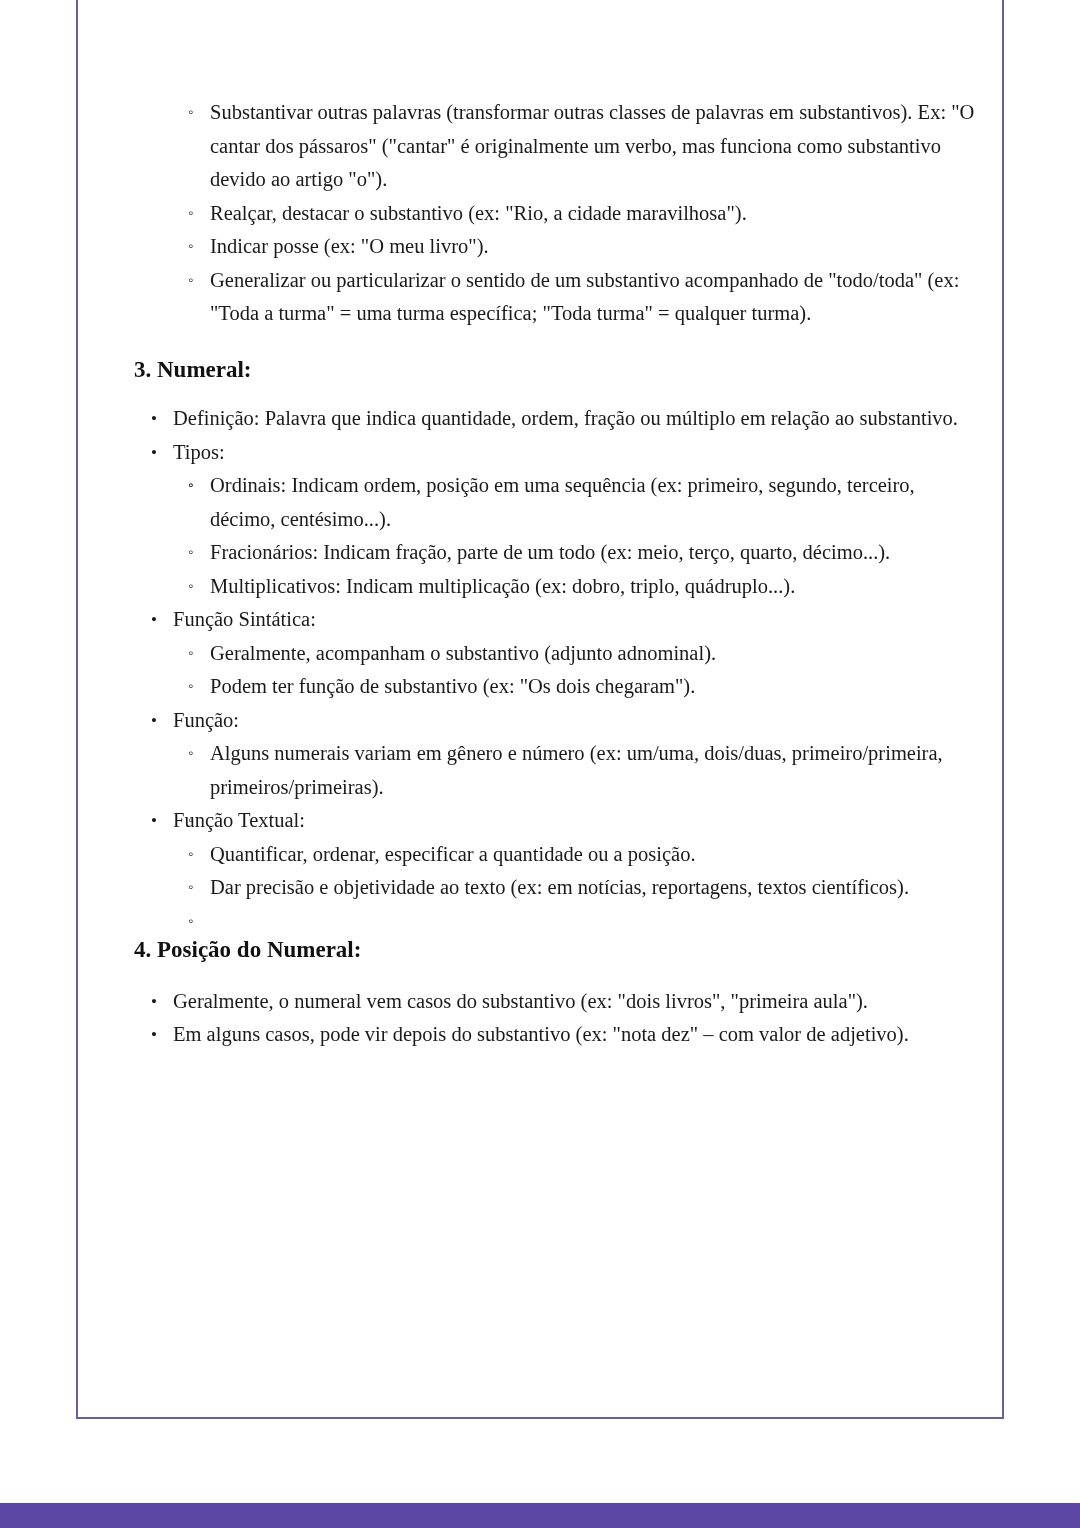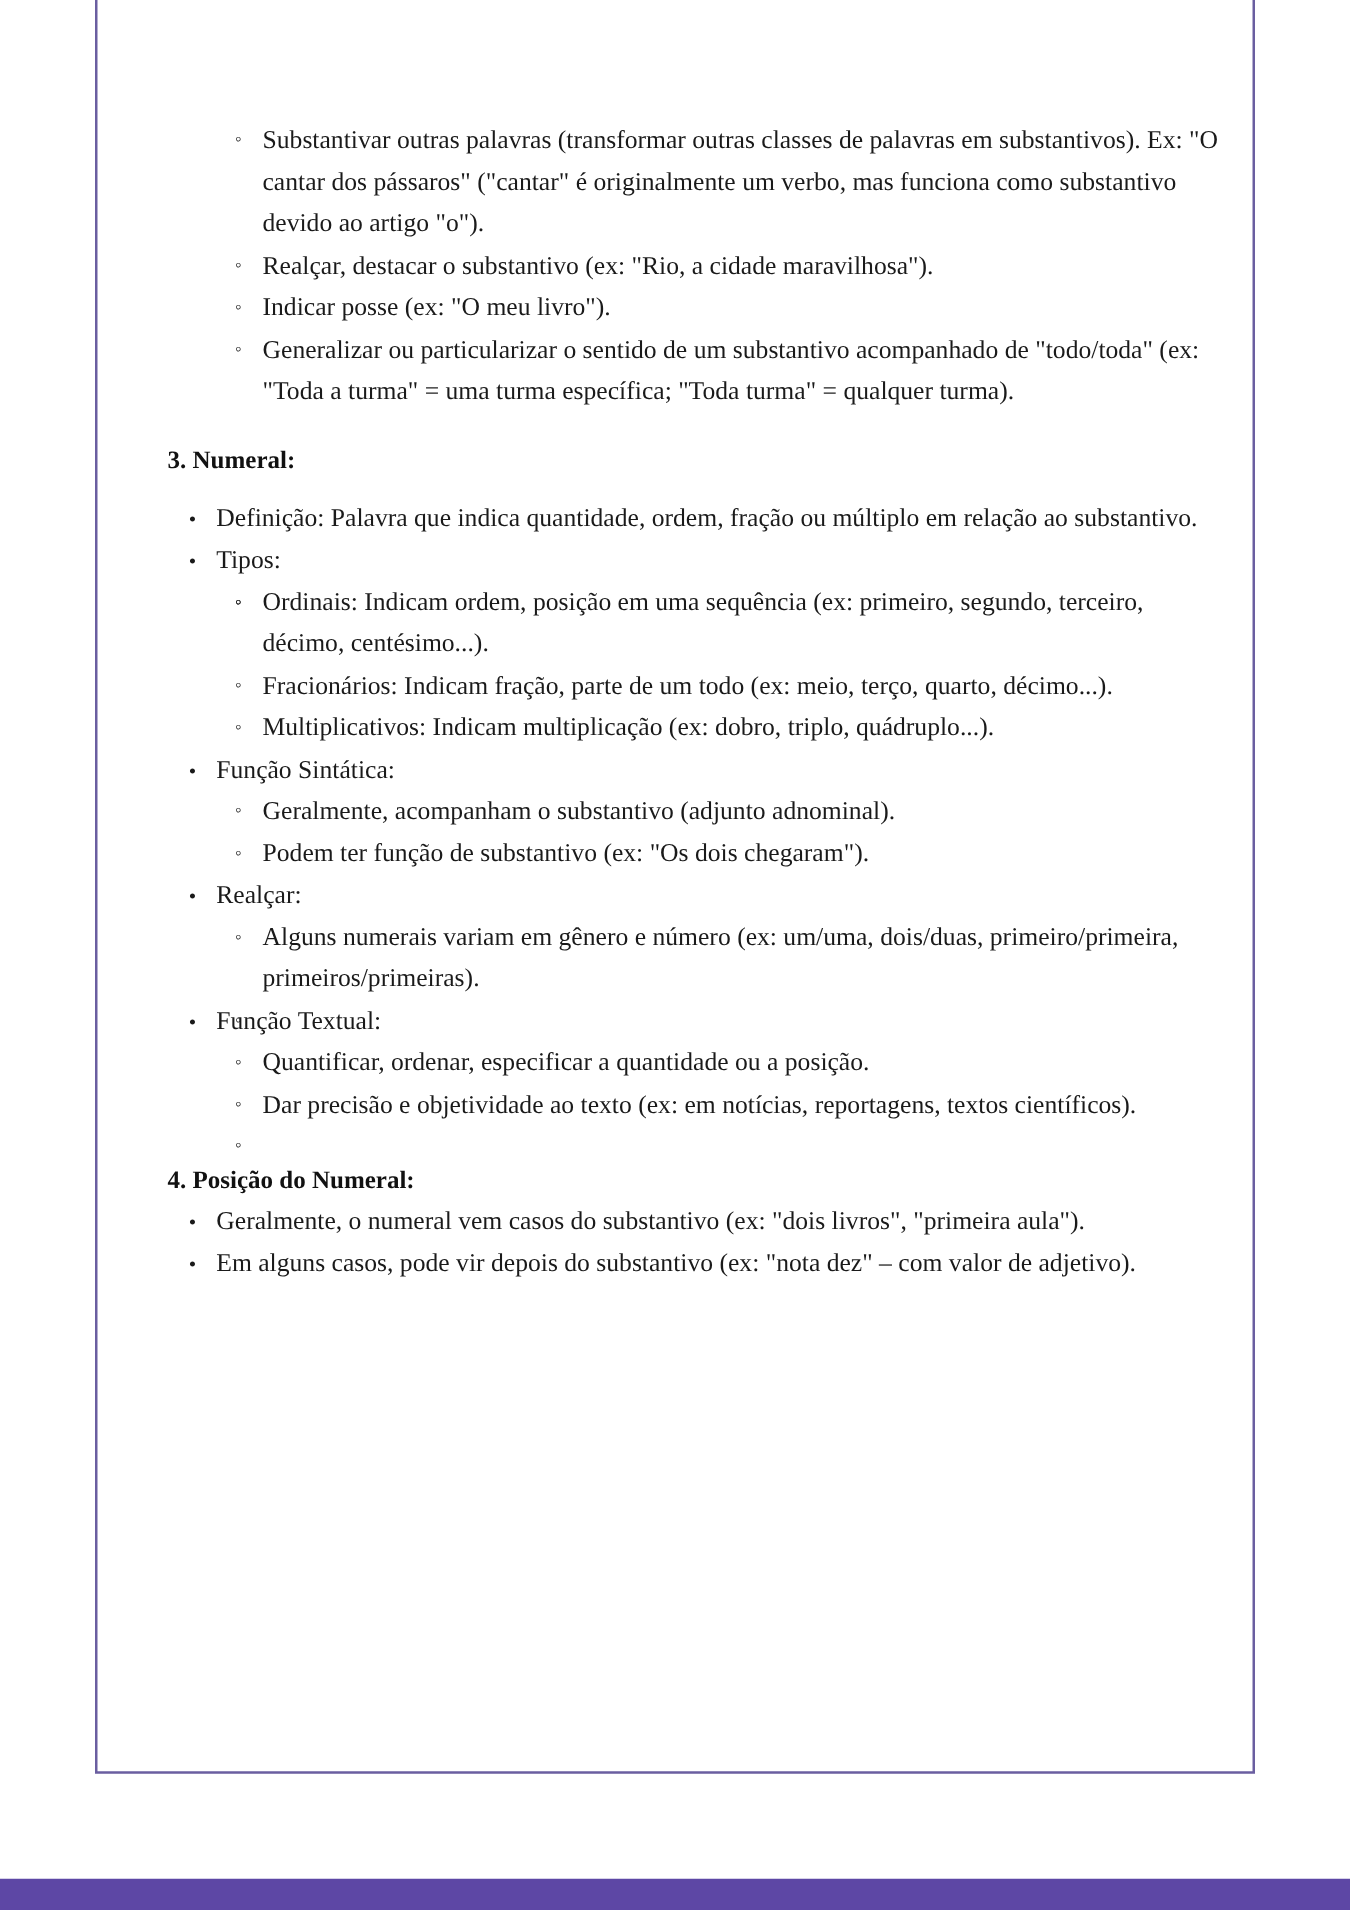--- a/index.html
+++ b/index.html
@@ -43,31 +43,31 @@
     top: 1503px;
     width: 1080px;
     height: 25px;
     background: #5d47a5;
   }
 
   
   .section-heading {
     font-family: "Liberation Serif", "DejaVu Serif", serif;
     font-weight: bold;
-    font-size: 20px;
+    font-size: 23px;
     line-height: 1.3;
     color: #111111;
     margin: 0;
     padding: 0 0 0 28px;
   }
   .heading-block {
     margin: 24px 0 18px 0;
   }
   .heading-block.second {
-    margin: 30px 0 4px 0;
+    margin: 30px 0 20px 0;
   }
 
   
   ul.lvl1 {
     list-style: none;
     margin: 0;
     padding: 0;
   }
   ul.lvl2 {
     list-style: none;
@@ -191,21 +191,21 @@
           <span class="text">Geralmente, acompanham o substantivo (adjunto adnominal).</span>
         </li>
         <li class="item l2">
           <span class="bullet">◦</span>
           <span class="text">Podem ter função de substantivo (ex: "Os dois chegaram").</span>
         </li>
       </ul>
 
       <li class="item l1">
         <span class="bullet">•</span>
-        <span class="text">Realçar:</span>
+        <span class="text">Função:</span>
       </li>
       <ul class="lvl2">
         <li class="item l2">
           <span class="bullet">◦</span>
           <span class="text">Alguns numerais variam em gênero e número (ex: um/uma, dois/duas, primeiro/primeira, primeiros/primeiras).</span>
         </li>
         <li class="item l2">
           <span class="bullet">◦</span>
         </li>
       </ul>

